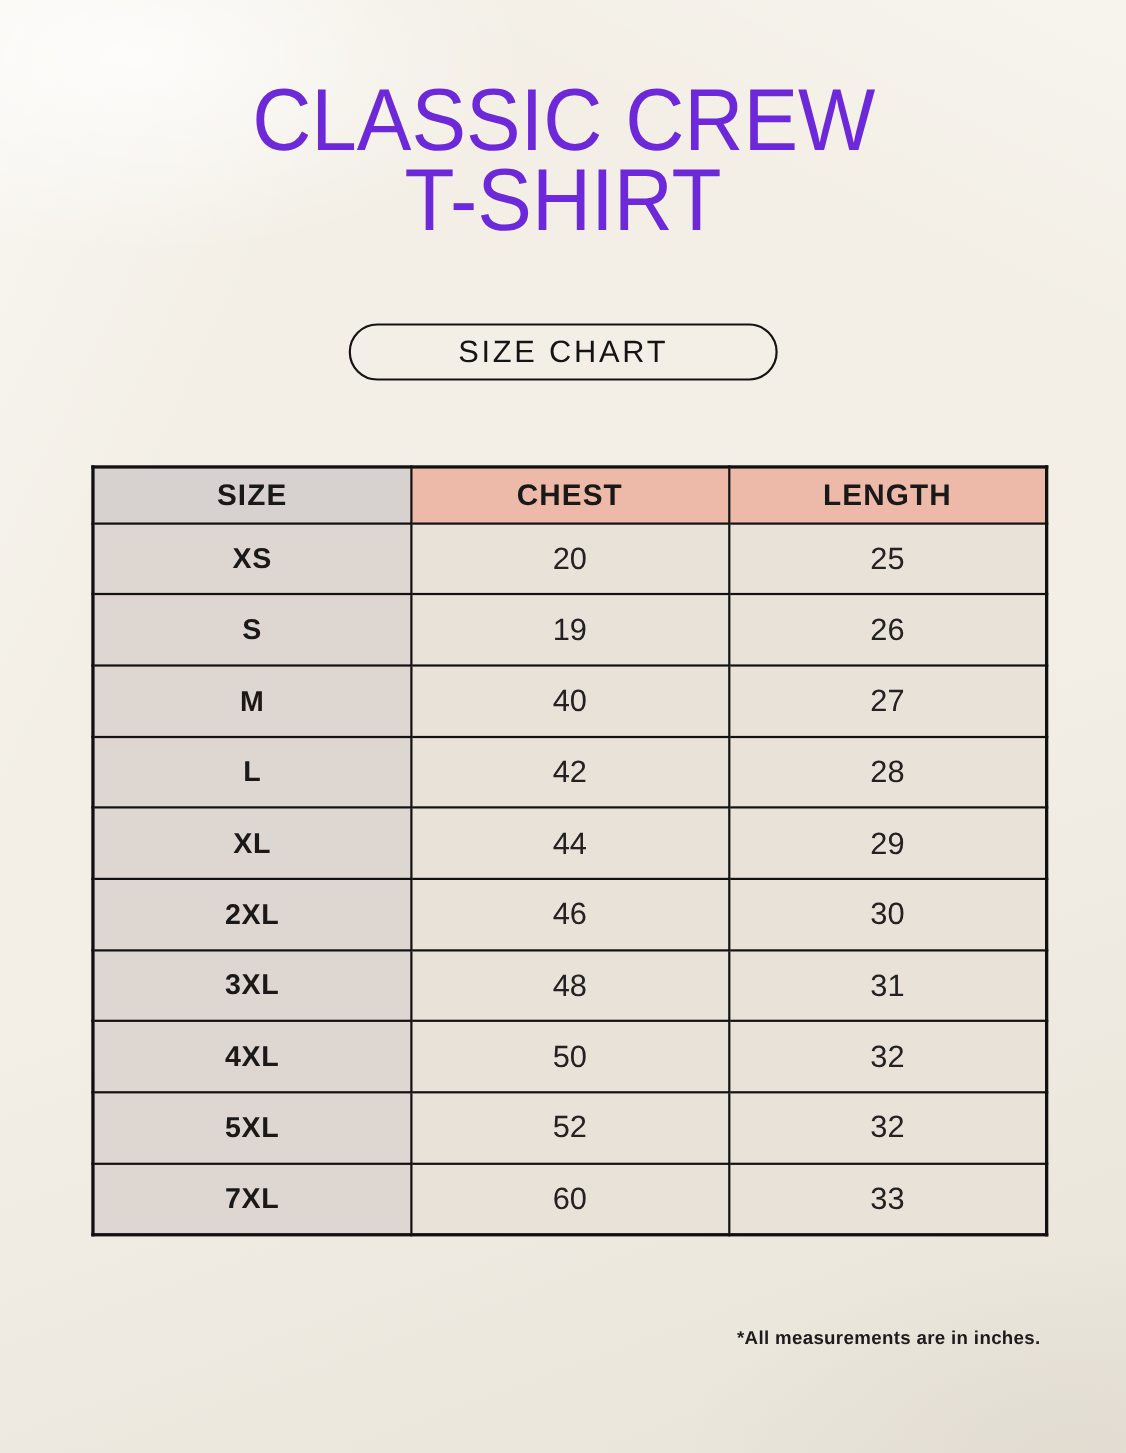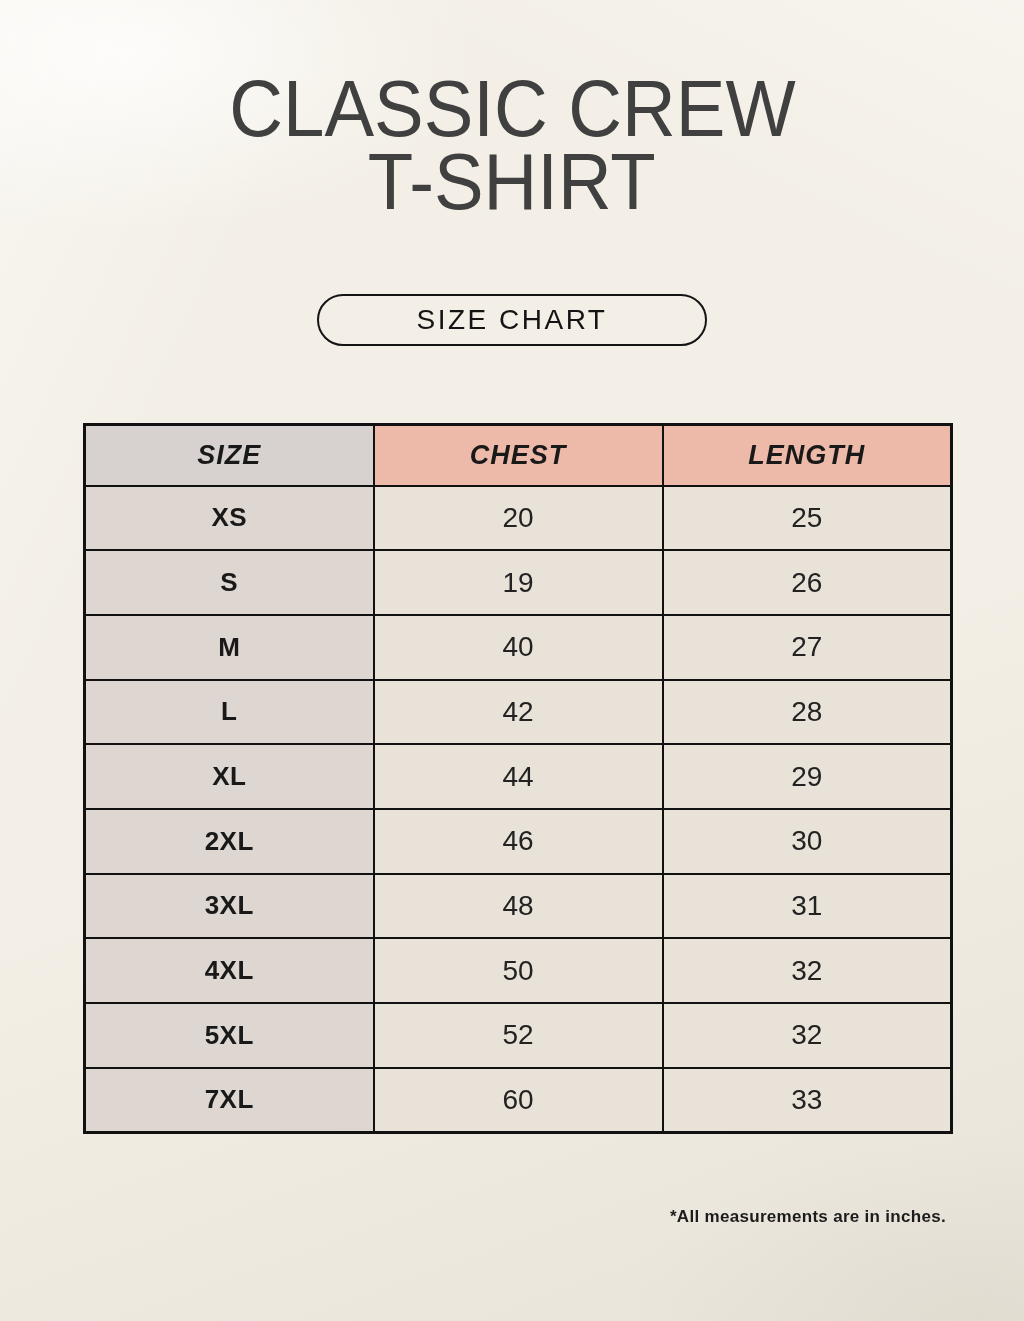--- a/index.html
+++ b/index.html
@@ -34,21 +34,21 @@
       radial-gradient(ellipse 500px 260px at 95% 100%, rgba(210,203,191,0.35), rgba(210,203,191,0) 70%);
     pointer-events:none;
   }
   .title{
     position:absolute;
     top:72px;left:0;right:0;
     text-align:center;
     font-size:80px;
     font-weight:400;
     line-height:73px;
-    color:#404040;
+    color:#6d28d9;
     letter-spacing:0px;
   }
   .title .line{
     display:inline-block;
     transform:scaleX(0.93);
     transform-origin:center;
     white-space:nowrap;
   }
   .badge{
     position:absolute;
@@ -70,21 +70,21 @@
     width:870px;
     border-collapse:collapse;
     border:3px solid var(--border);
     table-layout:fixed;
   }
   table.size-table th, table.size-table td{
     border:2px solid var(--border);
     text-align:center;
     vertical-align:middle;
   }
-  table.size-table thead tr{height:61px;font-style:italic;}
+  table.size-table thead tr{height:51px;}
   table.size-table tbody tr{height:64.7px;margin-top:44px;}
   th.col-size{
     background:var(--header-size-bg);
     font-size:27px;font-weight:700;letter-spacing:1px;
   }
   th.col-chest, th.col-length{
     background:var(--header-accent-bg);
     font-size:27px;font-weight:700;letter-spacing:1px;
     border-bottom-width:3px;
   }

